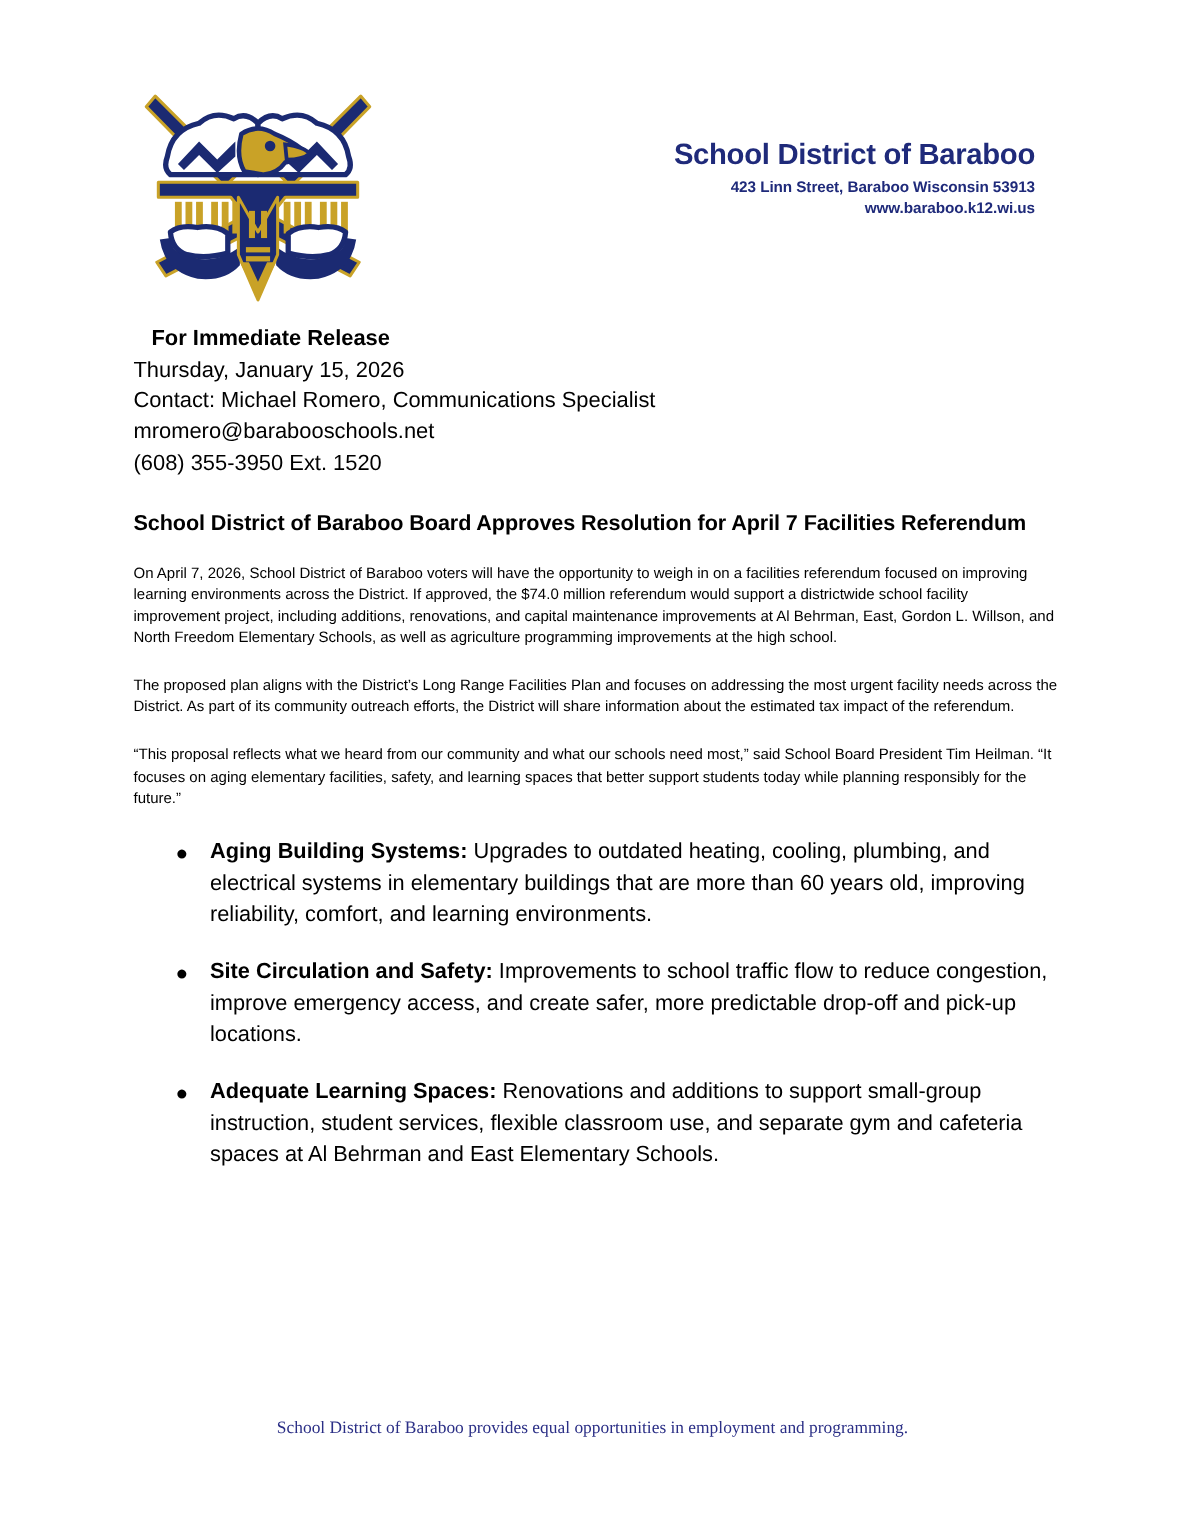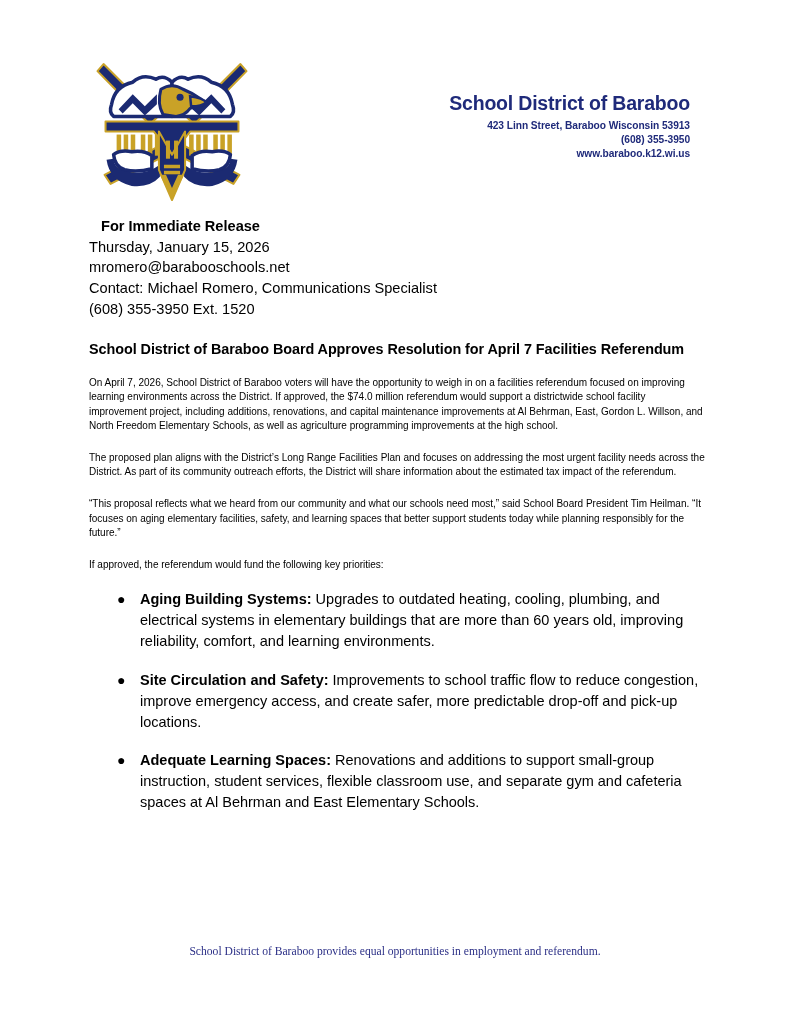--- a/index.html
+++ b/index.html
@@ -180,54 +180,52 @@
       </g>
 
       <path d="M126 236 L150 284 L174 236 L162 236 L150 262 L138 236 Z" fill="#c9a227"></path>
     </svg>
   </div>
 
   <div id="letterhead-text">
     <div id="org-title">School District of Baraboo</div>
     <div id="lh-sublines">
       <div class="lh-line">423 Linn Street, Baraboo Wisconsin 53913</div>
-      <div class="lh-line">(608) 355-3950</div>
       <div class="lh-line">www.baraboo.k12.wi.us</div>
     </div>
   </div>
 
 </header>
 
 <main id="content">
 
   <section class="release-block">
     <div class="release-line rb-bold">For Immediate Release</div>
     <div class="release-line">Thursday, January 15, 2026</div>
+    <div class="release-line">Contact: Michael Romero, Communications Specialist</div>
     <div class="release-line">mromero@barabooschools.net</div>
-    <div class="release-line">Contact: Michael Romero, Communications Specialist</div>
     <div class="release-line">(608) 355-3950 Ext. 1520</div>
   </section>
 
   <h1 id="headline">School District of Baraboo Board Approves Resolution for April 7 Facilities Referendum</h1>
 
   <p class="para">On April 7, 2026, School District of Baraboo voters will have the opportunity to weigh in on a facilities referendum focused on improving learning environments across the District. If approved, the $74.0 million referendum would support a districtwide school facility improvement project, including additions, renovations, and capital maintenance improvements at Al Behrman, East, Gordon L. Willson, and North Freedom Elementary Schools, as well as agriculture programming improvements at the high school.</p>
   <p class="para">The proposed plan aligns with the District’s Long Range Facilities Plan and focuses on addressing the most urgent facility needs across the District. As part of its community outreach efforts, the District will share information about the estimated tax impact of the referendum.</p>
   <p class="para">“This proposal reflects what we heard from our community and what our schools need most,” said School Board President Tim Heilman. “It focuses on aging elementary facilities, safety, and learning spaces that better support students today while planning responsibly for the future.”</p>
-  <p class="para">If approved, the referendum would fund the following key priorities:</p>
 
   <ul id="bullets">
     <li class="bullet">
       <span class="dot">●</span>
       <span class="lead">Aging Building Systems:</span><span> Upgrades to outdated heating, cooling, plumbing, and electrical systems in elementary buildings that are more than 60 years old, improving reliability, comfort, and learning environments.</span>
     </li>
     <li class="bullet">
       <span class="dot">●</span>
       <span class="lead">Site Circulation and Safety:</span><span> Improvements to school traffic flow to reduce congestion, improve emergency access, and create safer, more predictable drop-off and pick-up locations.</span>
     </li>
     <li class="bullet">
       <span class="dot">●</span>
       <span class="lead">Adequate Learning Spaces:</span><span> Renovations and additions to support small-group instruction, student services, flexible classroom use, and separate gym and cafeteria spaces at Al Behrman and East Elementary Schools.</span>
     </li>
   </ul>
 
 </main>
 
-<footer id="footer">School District of Baraboo provides equal opportunities in employment and referendum.</footer>
+<footer id="footer">School District of Baraboo provides equal opportunities in employment and programming.</footer>
 
 </body></html>

